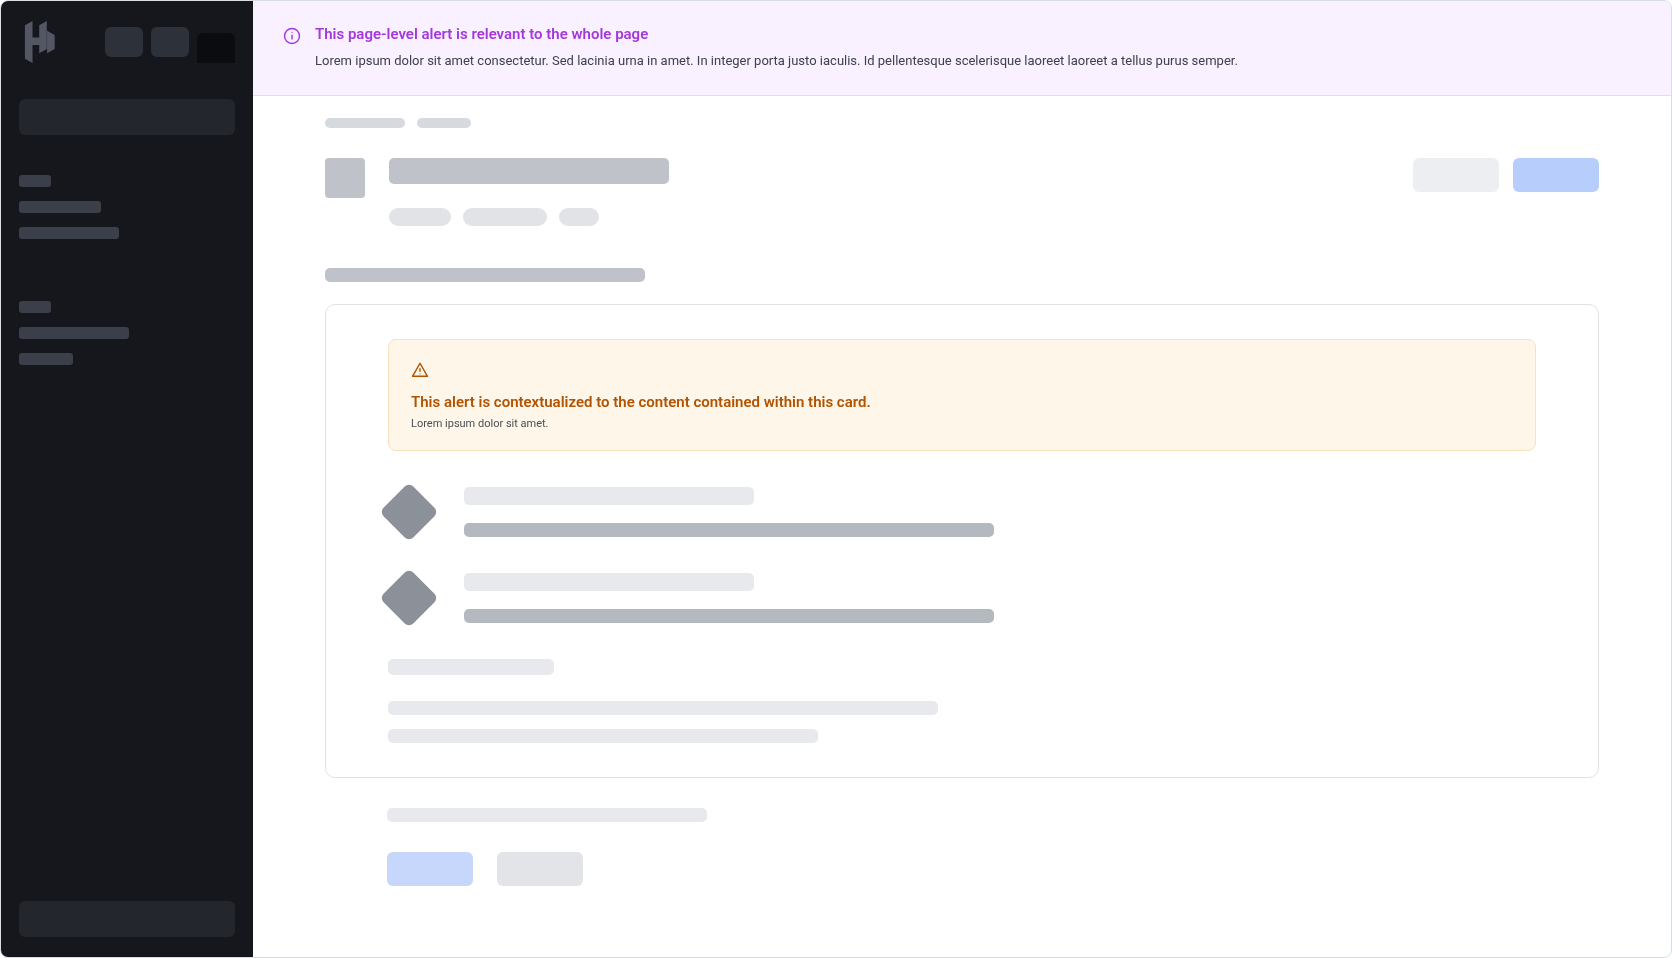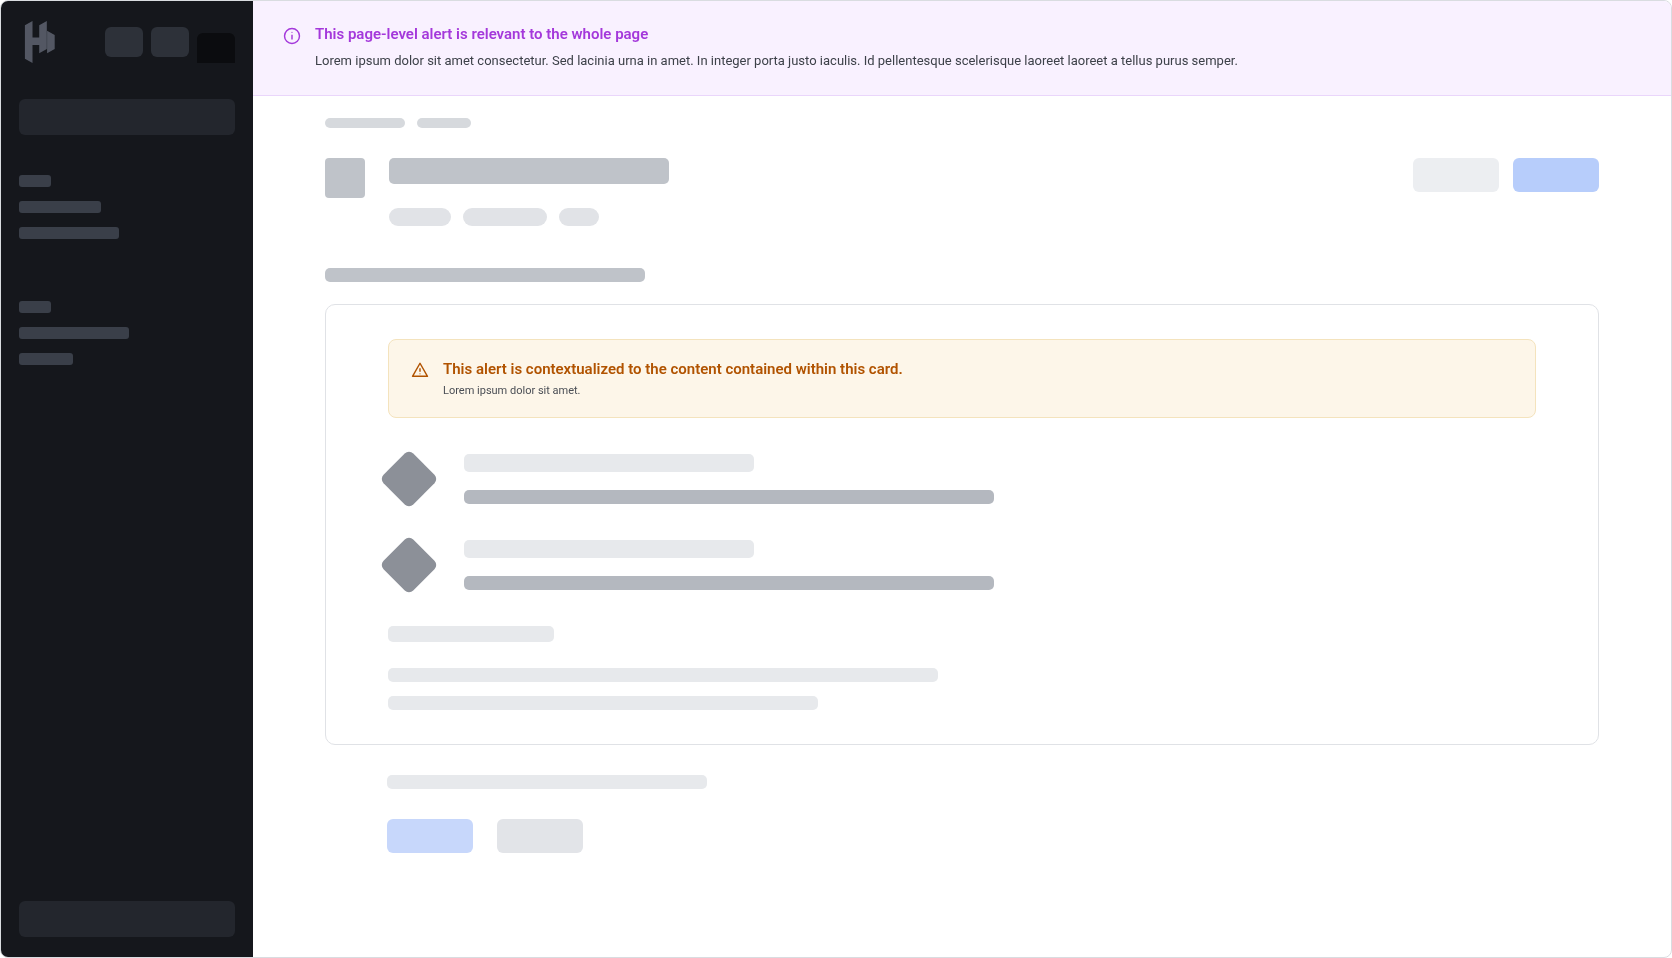--- a/index.html
+++ b/index.html
@@ -49,21 +49,21 @@
   .chip { height: 18px; border-radius: 9px; background: #e1e3e7; }
 
   .section-title { width: 320px; height: 14px; background: #bfc3c9; border-radius: 5px; margin-bottom: 22px; }
 
   .cards-row { display: flex; gap: 44px; align-items: flex-start; }
   .card { border: 1px solid #e0e2e6; border-radius: 10px; padding: 34px 62px; }
   .card.main-card { flex: 1; }
   .card.side-card { width: 374px; padding: 26px 26px; }
 
   
-  .inline-alert { background: #fdf6e9; border: 1px solid #f4e3bd; border-radius: 8px; padding: 20px 22px; display: flex; gap: 14px; margin-bottom: 36px; }
+  .inline-alert { background: #fdf6e9; border: 1px solid #f4e3bd; border-radius: 8px; padding: 20px 22px; display: flex; gap: 14px; margin-bottom: 36px; flex-direction: column; }
   .inline-alert-icon { width: 18px; height: 18px; color: #b15300; flex-shrink: 0; margin-top: 1px; }
   .inline-alert-title { font-size: 15px; font-weight: 600; color: #b15300; margin-bottom: 6px; }
   .inline-alert-body { font-size: 11px; color: #4a4e55; }
 
   .item-row { display: flex; gap: 34px; align-items: center; margin-bottom: 36px; }
   .diamond { width: 42px; height: 42px; background: #8c9098; transform: rotate(45deg); border-radius: 6px; }
   .item-lines { display: flex; flex-direction: column; gap: 18px; flex: 1; }
 
   
   .side-card .skel + .skel { margin-top: 14px; }

